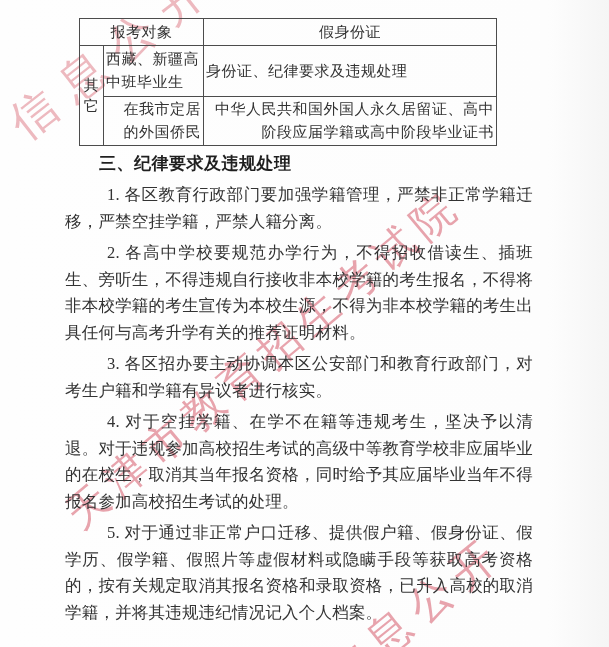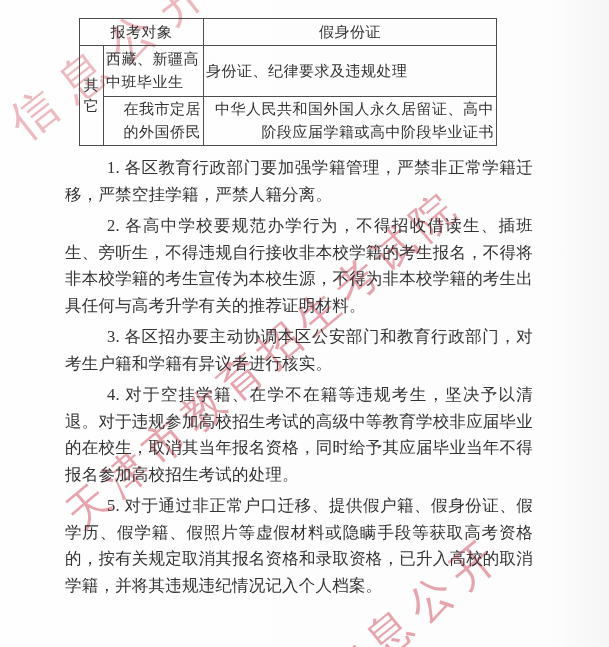--- a/index.html
+++ b/index.html
@@ -104,20 +104,21 @@
       <tr class="row-2">
         <td class="cell-applicant">在我市定居
 的外国侨民</td>
         <td class="cell-review">中华人民共和国外国人永久居留证、高中
 阶段应届学籍或高中阶段毕业证书</td>
       </tr>
     </tbody>
   </table>
 
   <div class="content">
+    <h3 class="section-heading">三、纪律要求及违规处理</h3>
     <p>1. 各区教育行政部门要加强学籍管理，严禁非正常学籍迁移，严禁空挂学籍，严禁人籍分离。</p>
     <p>2. 各高中学校要规范办学行为，不得招收借读生、插班生、旁听生，不得违规自行接收非本校学籍的考生报名，不得将非本校学籍的考生宣传为本校生源，不得为非本校学籍的考生出具任何与高考升学有关的推荐证明材料。</p>
     <p>3. 各区招办要主动协调本区公安部门和教育行政部门，对考生户籍和学籍有异议者进行核实。</p>
     <p>4. 对于空挂学籍、在学不在籍等违规考生，坚决予以清退。对于违规参加高校招生考试的高级中等教育学校非应届毕业的在校生，取消其当年报名资格，同时给予其应届毕业当年不得报名参加高校招生考试的处理。</p>
     <p>5. 对于通过非正常户口迁移、提供假户籍、假身份证、假学历、假学籍、假照片等虚假材料或隐瞒手段等获取高考资格的，按有关规定取消其报名资格和录取资格，已升入高校的取消学籍，并将其违规违纪情况记入个人档案。</p>
   </div>
 
 </div>
 
 </body></html>

